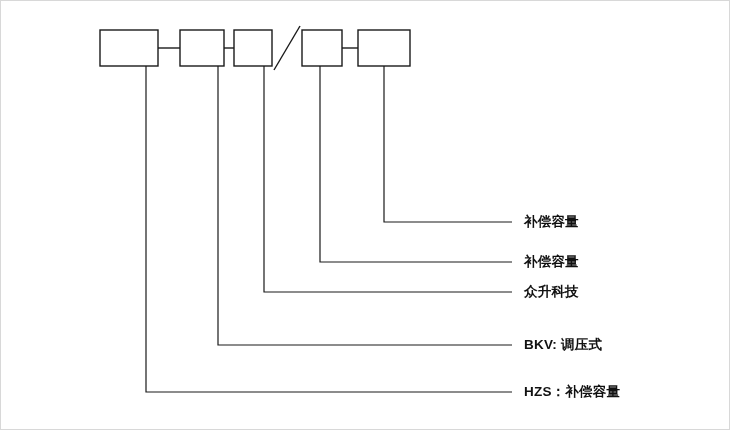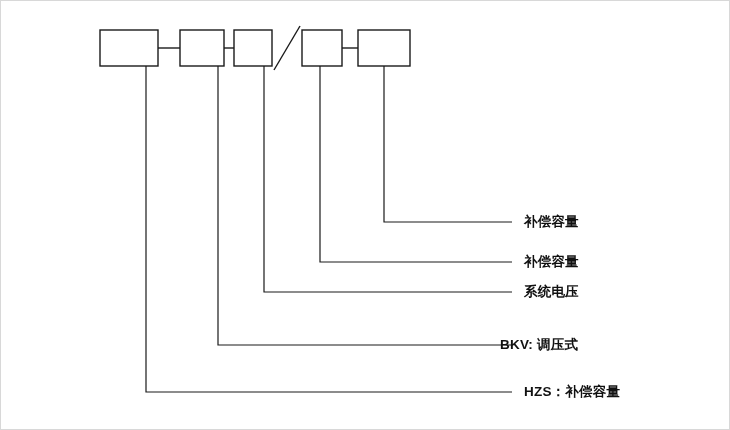--- a/index.html
+++ b/index.html
@@ -72,19 +72,19 @@
       <path d="M 264 66 L 264 292 L 512 292" fill="none" stroke="#1a1a1a" stroke-width="1.2"></path>
       <path d="M 218 66 L 218 345 L 512 345" fill="none" stroke="#1a1a1a" stroke-width="1.2"></path>
       <path d="M 146 66 L 146 392 L 512 392" fill="none" stroke="#1a1a1a" stroke-width="1.2"></path>
     </g>
   </svg>
 
   <div class="label" style="left:524px; top:213px;">补偿容量</div>
 
   <div class="label" style="left:524px; top:253px;">补偿容量</div>
 
-  <div class="label" style="left:524px; top:283px;">系统电压</div>
+  <div class="label" style="left:524px; top:283px;">众升科技</div>
 
-  <div class="label" style="left:500px; top:336px;text-align:right;">BKV: 调压式</div>
+  <div class="label" style="left:524px; top:336px;text-align:right;">BKV: 调压式</div>
 
   <div class="label" style="left:524px; top:383px;">HZS：补偿容量</div>
 
 </div>
 
 </body></html>

